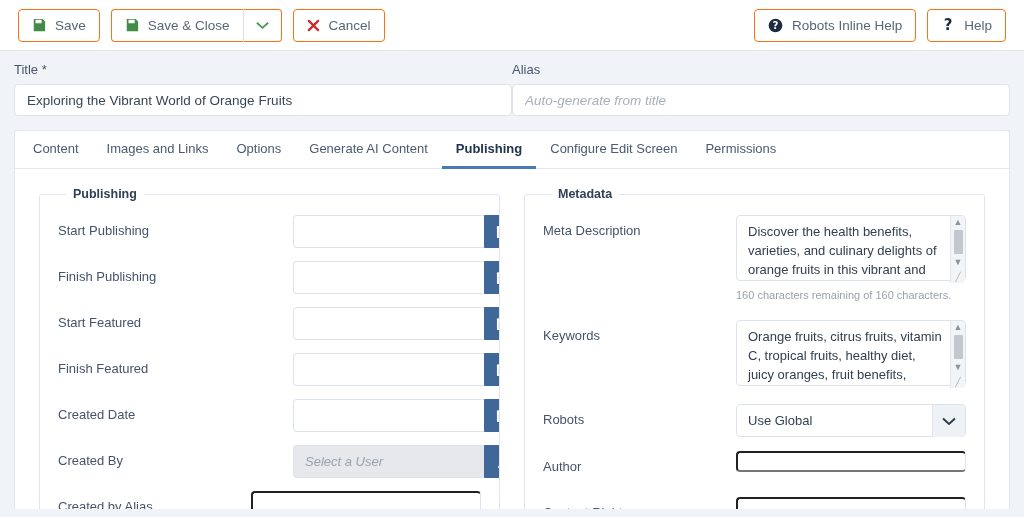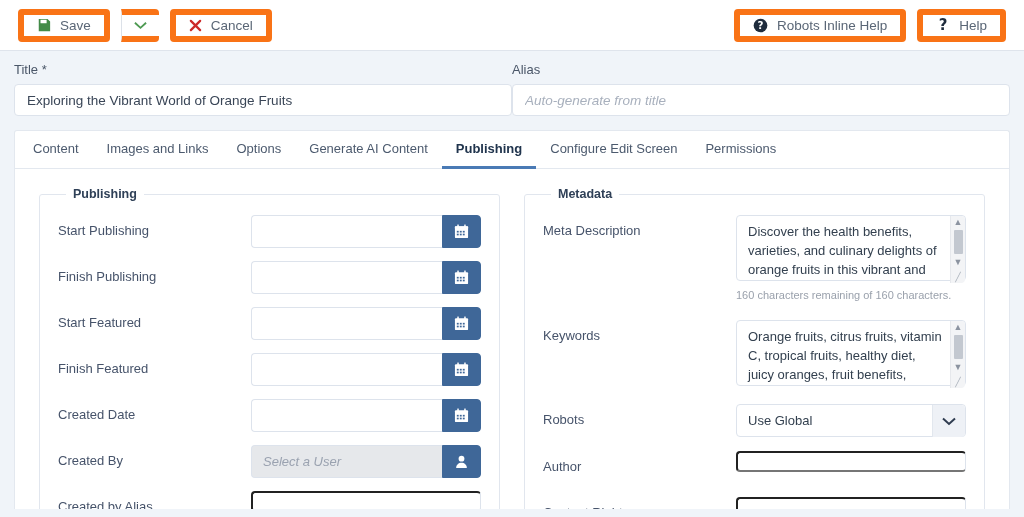--- a/index.html
+++ b/index.html
@@ -18,21 +18,21 @@
     height: 51px;
     background: #ffffff;
     border-bottom: 1px solid #dfe4ec;
     display: flex;
     align-items: center;
     padding: 0 18px;
   }
   .tbtn {
     height: 33px;
     background: #ffffff;
-    border: 6px solid #f97316;
+    border: 1px solid #f97316;
     border-radius: 4px;
     display: flex;
     align-items: center;
     gap: 9px;
     padding: 0 13px;
     font-size: 13.5px;
     color: #5a6676;
     cursor: pointer;
     white-space: nowrap;
   }
@@ -142,21 +142,21 @@
     flex: none;
     font-size: 13px;
     color: #465costume;
     color: #46536a;
     padding-top: 8px;
     line-height: 1.2;
   }
   .row .ctl { flex: 1; min-width: 0; }
 
   
-  .input-group { display: flex; width: 100%; }
+  .input-group { display: flex; width: 100%; margin-left: 42px; }
   .input-group > .gi {
     flex: 1;
     min-width: 0;
     height: 33px;
     border: 1px solid #dde3ec;
     border-right: none;
     border-radius: 4px 0 0 4px;
     background: #ffffff;
     padding: 0 11px;
     font-size: 13px;
@@ -259,20 +259,28 @@
       <svg width="14" height="14" viewBox="0 0 16 16">
           <path fill="#438b48" d="M2 1h10l3 3v11H2V1zm2 1v4h7V2H4zm1 7h6v5H5V9z"></path>
         </svg>
     </span>
     <span>Save</span>
   </button>
 
   <span class="gap"></span>
 
   <div class="split">
+    <button class="tbtn">
+      <span class="ico">
+        <svg width="14" height="14" viewBox="0 0 16 16">
+            <path fill="#438b48" d="M2 1h10l3 3v11H2V1zm2 1v4h7V2H4zm1 7h6v5H5V9z"></path>
+          </svg>
+      </span>
+      <span>Save &amp; Close</span>
+    </button>
     <button class="tbtn caret">
       <span class="ico">
         <svg width="13" height="9" viewBox="0 0 14 9">
             <path fill="none" stroke="#4e9a52" stroke-width="2" d="M1 1.5l6 5.5 6-5.5"></path>
           </svg>
       </span>
     </button>
   </div>
 
   <span class="gap"></span>

